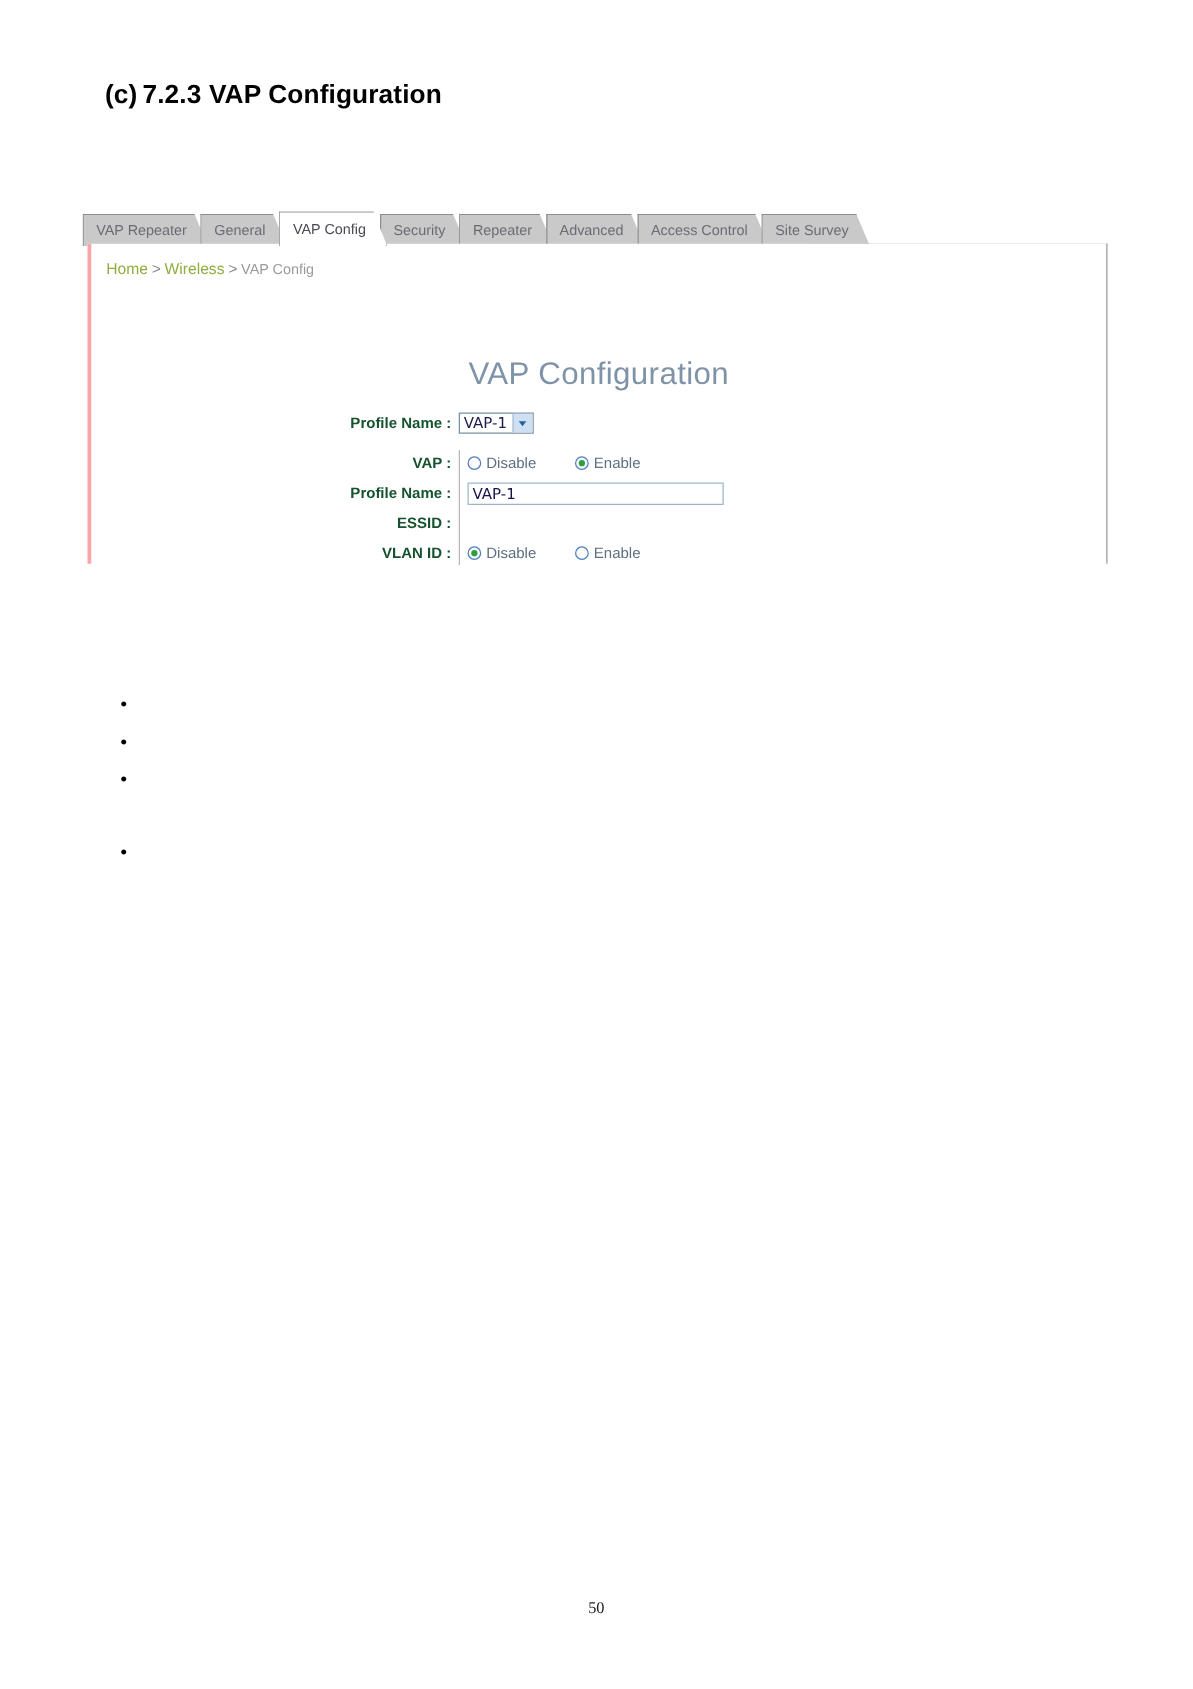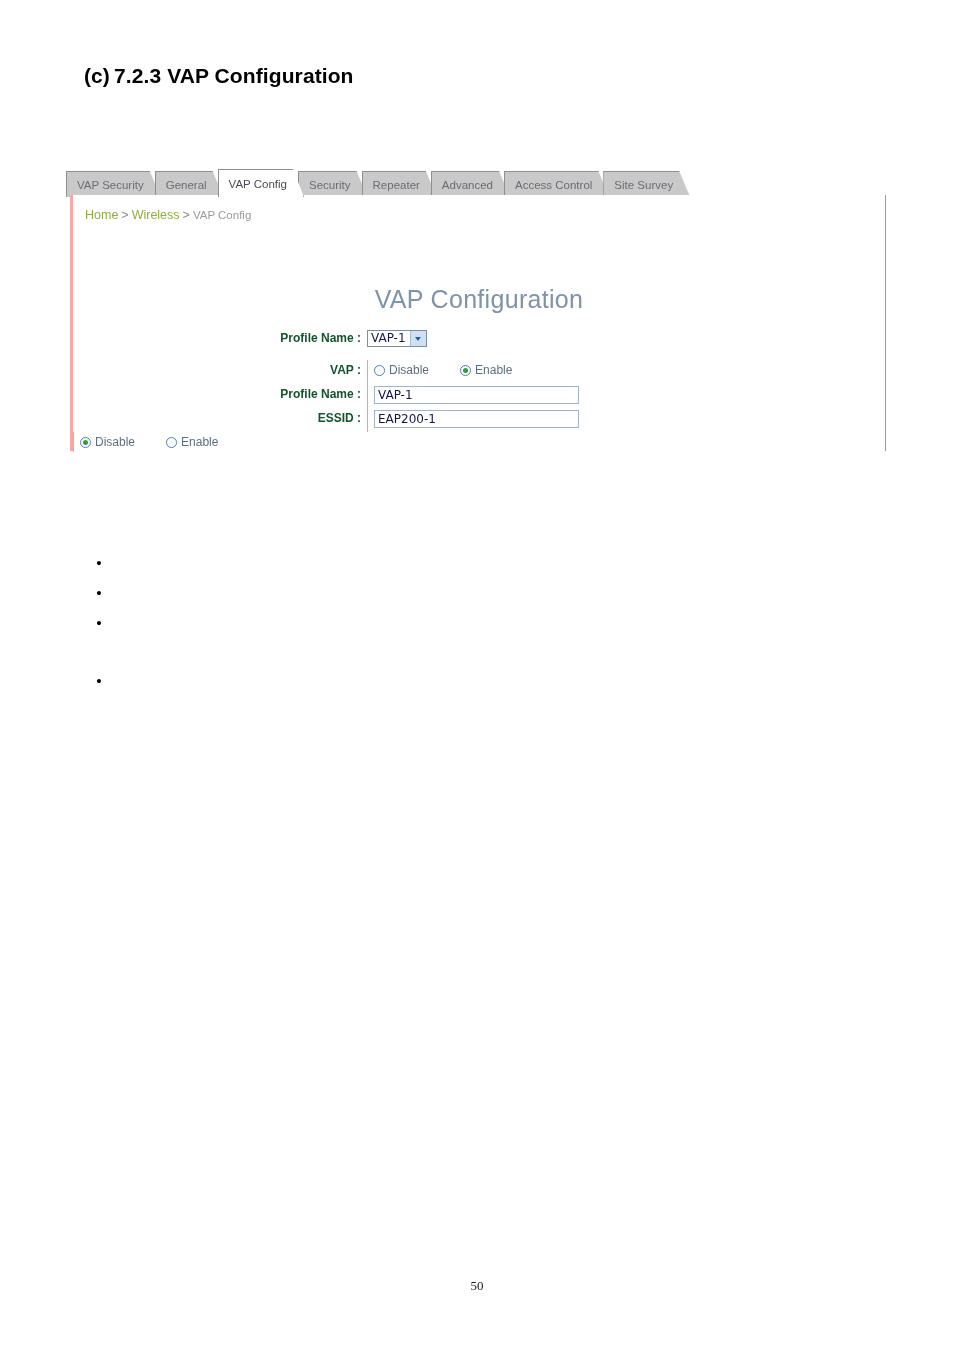--- a/index.html
+++ b/index.html
@@ -305,21 +305,21 @@
 <body>
 
 <div class="doc-heading">
   <span class="marker">(c)</span><span>7.2.3</span>
   <span>VAP Configuration</span>
 </div>
 
 <div class="ui-shot">
 
   <div class="tabbar">
-    <div class="tab">VAP Security</div>
+    <div class="tab">VAP Repeater</div>
     <div class="tab">General</div>
     <div class="tab active">VAP Config</div>
     <div class="tab">Security</div>
     <div class="tab">Repeater</div>
     <div class="tab">Advanced</div>
     <div class="tab">Access Control</div>
     <div class="tab">Site Survey</div>
   </div>
   <div class="panel-top-right-line"></div>
 
@@ -364,26 +364,24 @@
         <div class="flabel">Profile Name :</div>
         <div class="fdivider"></div>
         <div class="fctrl">
           <input class="text-input input-wide" type="text" value="VAP-1" style="">
         </div>
       </div>
 
       <div class="frow">
         <div class="flabel">ESSID :</div>
         <div class="fdivider"></div>
-        <div class="fctrl">
-          <input class="text-input input-wide" type="text" value="EAP200-1" style="">
-        </div>
       </div>
 
       <div class="frow">
+        <div class="flabel">VLAN ID :</div>
         <div class="fdivider"></div>
         <div class="fctrl">
           <span class="radio-group">
             <span class="radio-item">
               <span class="radio checked"></span>
               <span>Disable</span>
             </span>
             <span class="radio-item">
               <span class="radio"></span>
               <span>Enable</span>

